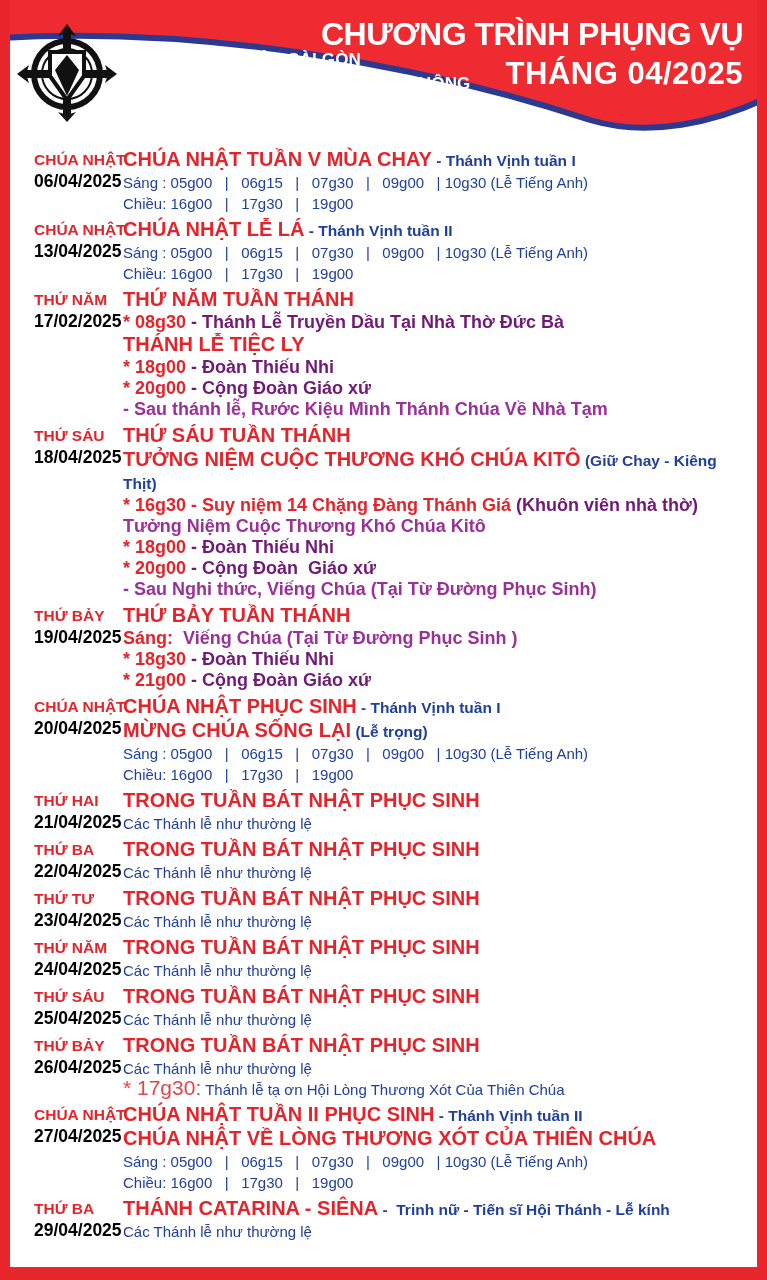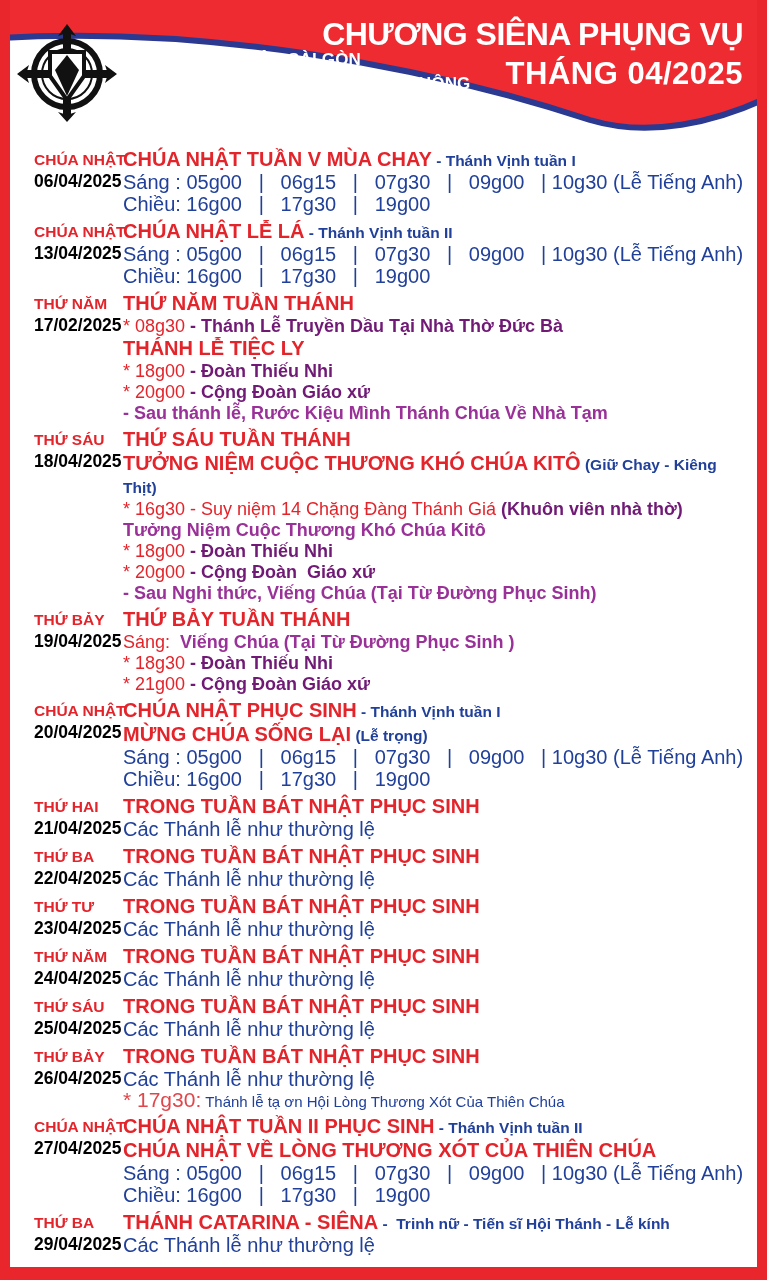--- a/index.html
+++ b/index.html
@@ -33,24 +33,24 @@
   .col-day{width:123px;flex:0 0 123px;padding-left:34px;box-sizing:border-box;}
   .day{color:#e3242b;font-weight:700;font-size:15.5px;line-height:23px;white-space:nowrap;}
   .date{color:#000000;font-weight:700;font-size:17.5px;line-height:21px;}
   .col-content{flex:1;min-width:0;}
   .line{white-space:pre-wrap;line-height:21px;}
   .line.title{line-height:23px;}
   .line.note{line-height:18px;}
 
   .s-title-red{color:#e3242b;font-weight:700;font-size:20px;}
   .s-title-blue{color:#21409a;font-weight:700;font-size:15.5px;}
-  .s-red{color:#e3242b;font-weight:400;font-size:18px;}
+  .s-red{color:#e3242b;font-weight:700;font-size:18px;}
   .s-blue-bold{color:#701a75;font-weight:700;font-size:18px;}
   .s-purple{color:#9a3198;font-weight:700;font-size:18px;}
-  .s-blue{color:#21409a;font-weight:400;font-size:20px;}
+  .s-blue{color:#21409a;font-weight:400;font-size:15px;}
   .s-note-red{color:#e0474b;font-weight:400;font-size:21px;}
   .s-note-blue{color:#21409a;font-weight:400;font-size:15px;}
 </style>
 </head>
 <body>
 
 <div class="page">
 
   <div class="header">
     <svg class="header-curve" viewBox="0 0 767 140" preserveAspectRatio="none">
@@ -74,21 +74,21 @@
       <path d="M36,30 h34 v24 l-17,24 -17,-24 z" fill="#ffffff" stroke="#111111" stroke-width="4"></path>
       <path d="M53,33 l12,15 -12,26 -12,-26 z" fill="#111111"></path>
     </svg>
 
     <div class="org">
       <div class="org-line1">TỔNG GIÁO PHẬN SÀI GÒN</div>
       <div class="org-line2">GIÁO XỨ THÁNH ĐA MINH - BA CHUÔNG</div>
     </div>
 
     <div class="main-title">
-      <div class="t1">CHƯƠNG SIÊNA PHỤNG VỤ</div>
+      <div class="t1">CHƯƠNG TRÌNH PHỤNG VỤ</div>
       <div class="t2">THÁNG 04/2025</div>
     </div>
   </div>
 
   <div class="schedule" id="schedule">
       <div class="row">
         <div class="col-day">
           <div class="day">CHÚA NHẬT</div>
           <div class="date">06/04/2025</div>
         </div>

